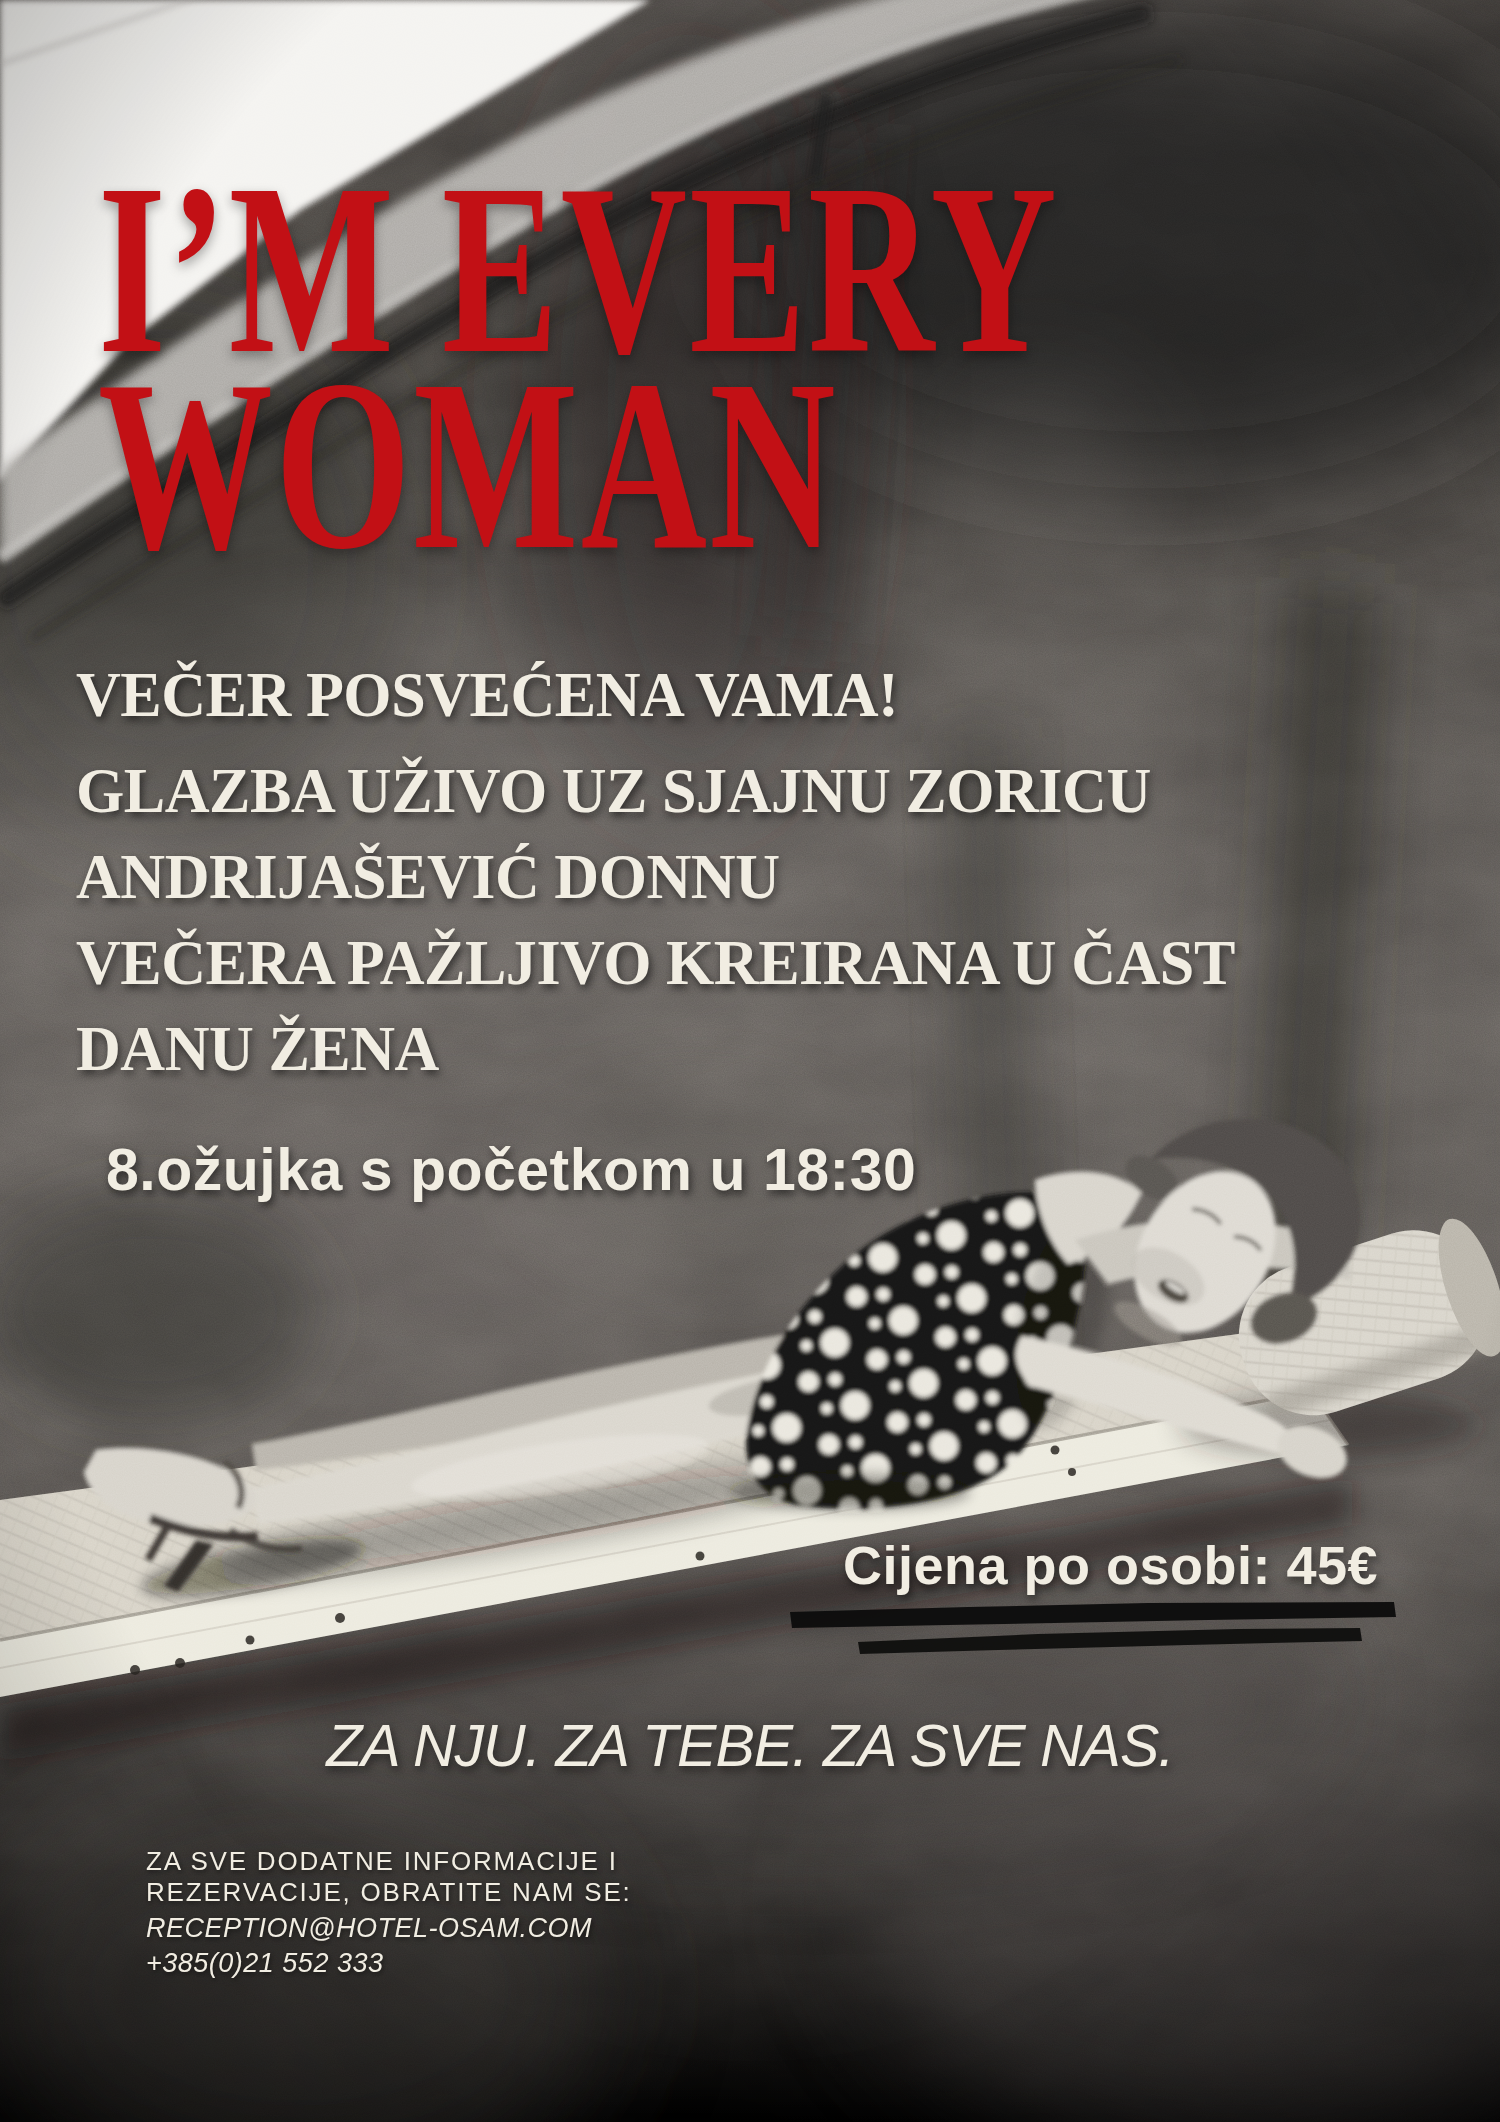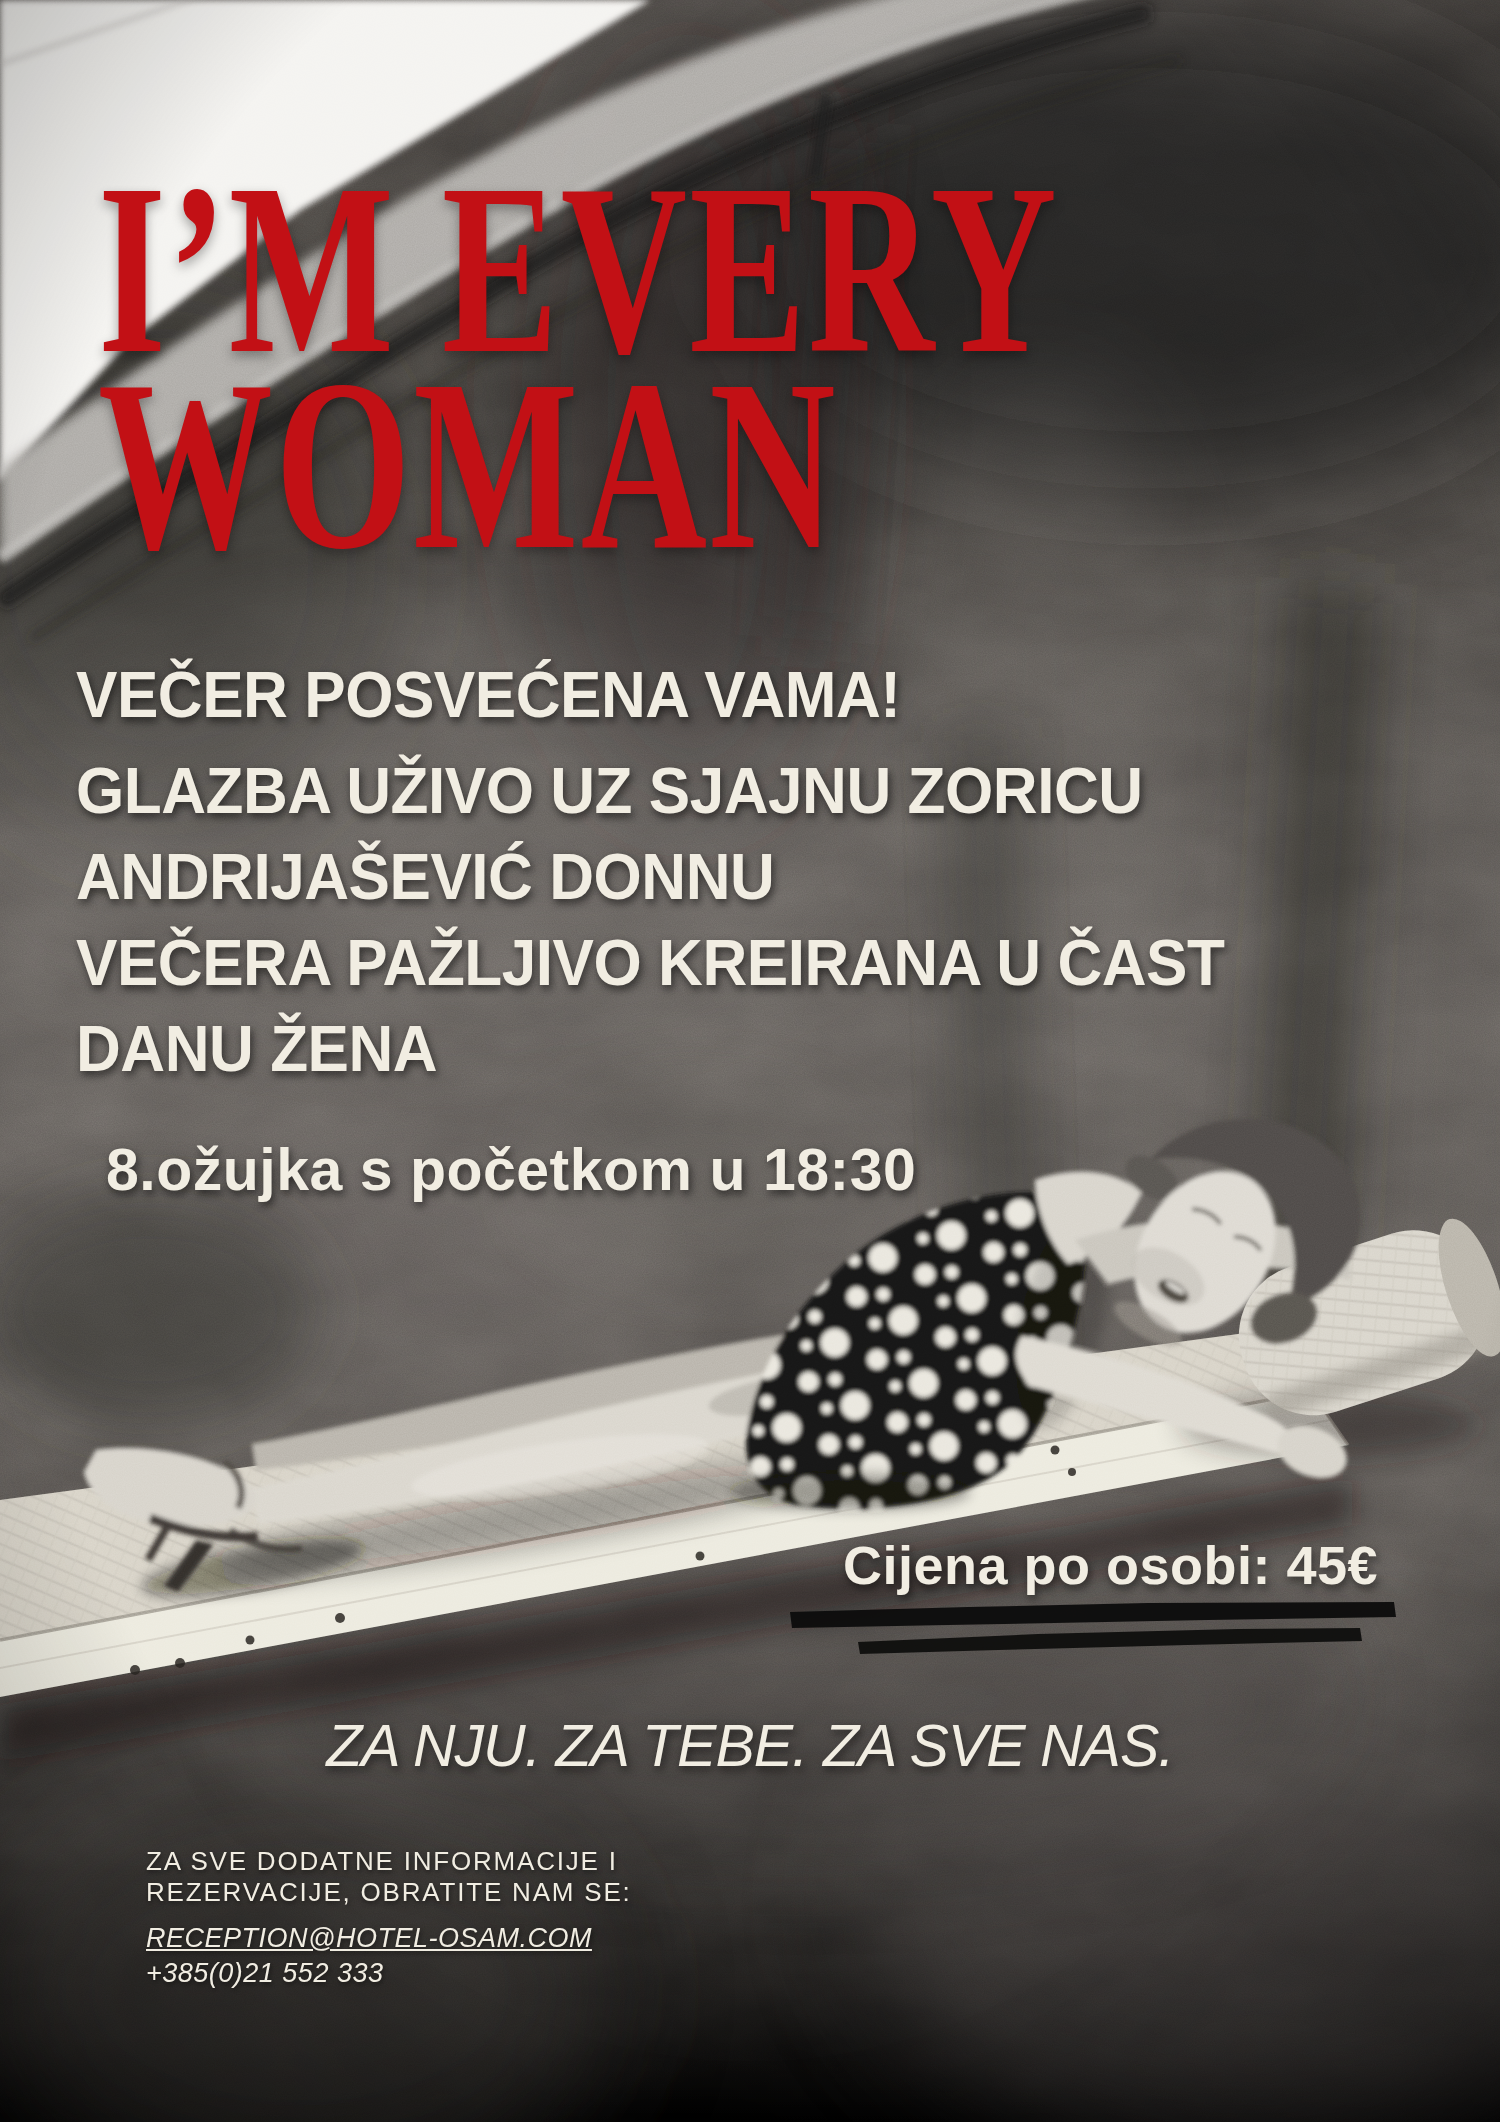--- a/index.html
+++ b/index.html
@@ -21,21 +21,21 @@
     font-family:"Liberation Serif","DejaVu Serif",serif;
     font-weight:700;color:var(--title-red);
     font-size:243px;line-height:1;letter-spacing:3px;white-space:nowrap;
     transform:scaleX(.72);transform-origin:0 0;
     text-shadow:0 5px 14px rgba(0,0,0,.35);
   }
   .title-line.t1{top:148px;}
   .title-line.t2{top:344px;}
 
   
-  .body-copy{position:absolute;left:76px;top:652px;}
+  .body-copy{position:absolute;left:76px;top:652px;font-family:Liberation Serif, serif;}
   .body-line{
     font-weight:700;font-size:64px;line-height:86px;letter-spacing:-.5px;
     color:var(--text-cream);white-space:nowrap;
     transform:scaleX(.97);transform-origin:0 0;
     text-shadow:2px 4px 9px rgba(0,0,0,.6);
   }
   .body-line:first-child{margin-bottom:10px;}
 
   
   .datetime{
@@ -65,21 +65,21 @@
   
   .footer{position:absolute;left:146px;top:1846px;color:var(--text-cream);}
   .f-bold{
     font-weight:400;font-size:26px;line-height:31px;letter-spacing:1.8px;
     white-space:nowrap;text-shadow:1px 2px 5px rgba(0,0,0,.55);
   }
   .f-italic{
     font-style:italic;font-size:27px;line-height:35px;letter-spacing:.5px;
     white-space:nowrap;text-shadow:1px 2px 5px rgba(0,0,0,.55);
   }
-  .f-italic.email{margin-top:13px;text-decoration:underline;}
+  .f-italic.email{margin-top:3px;}
 </style>
 </head>
 <body>
 
 <div class="poster">
 
   <svg class="bg" width="1500" height="2122" viewBox="0 0 1500 2122" xmlns="http://www.w3.org/2000/svg">
     <defs>
       <linearGradient id="waterG" x1="0" y1="0" x2="0" y2="1">
         <stop offset="0" stop-color="#45413e"></stop>

